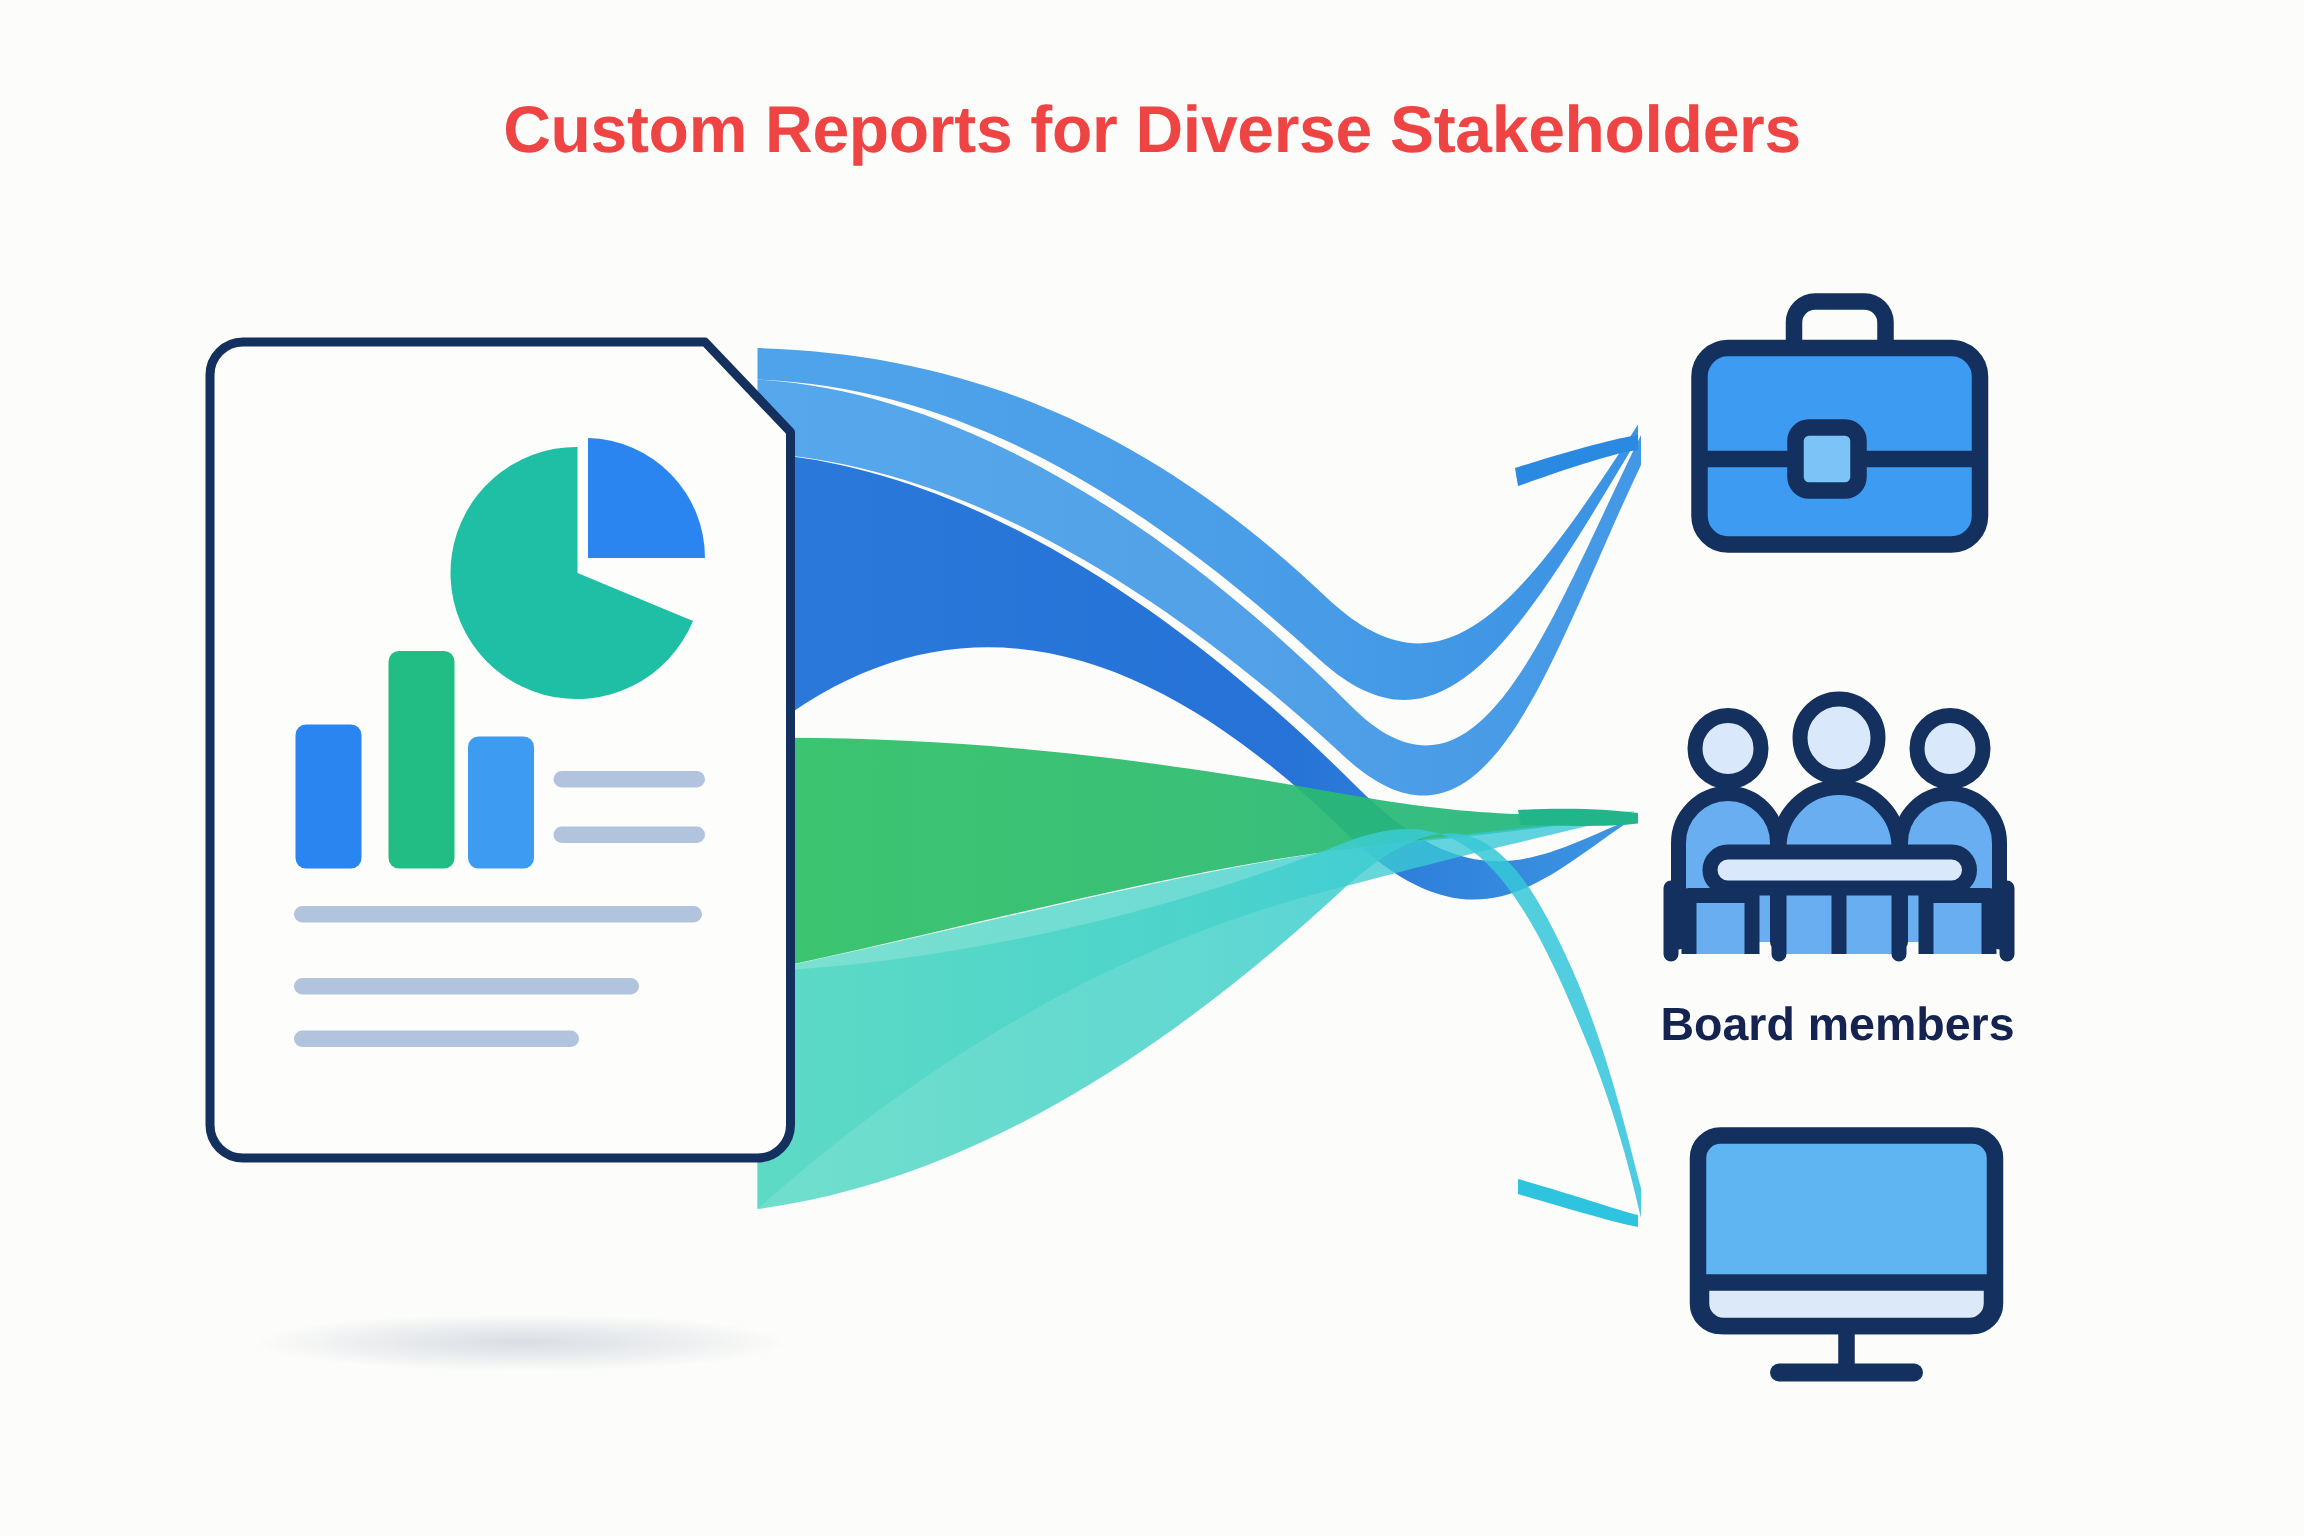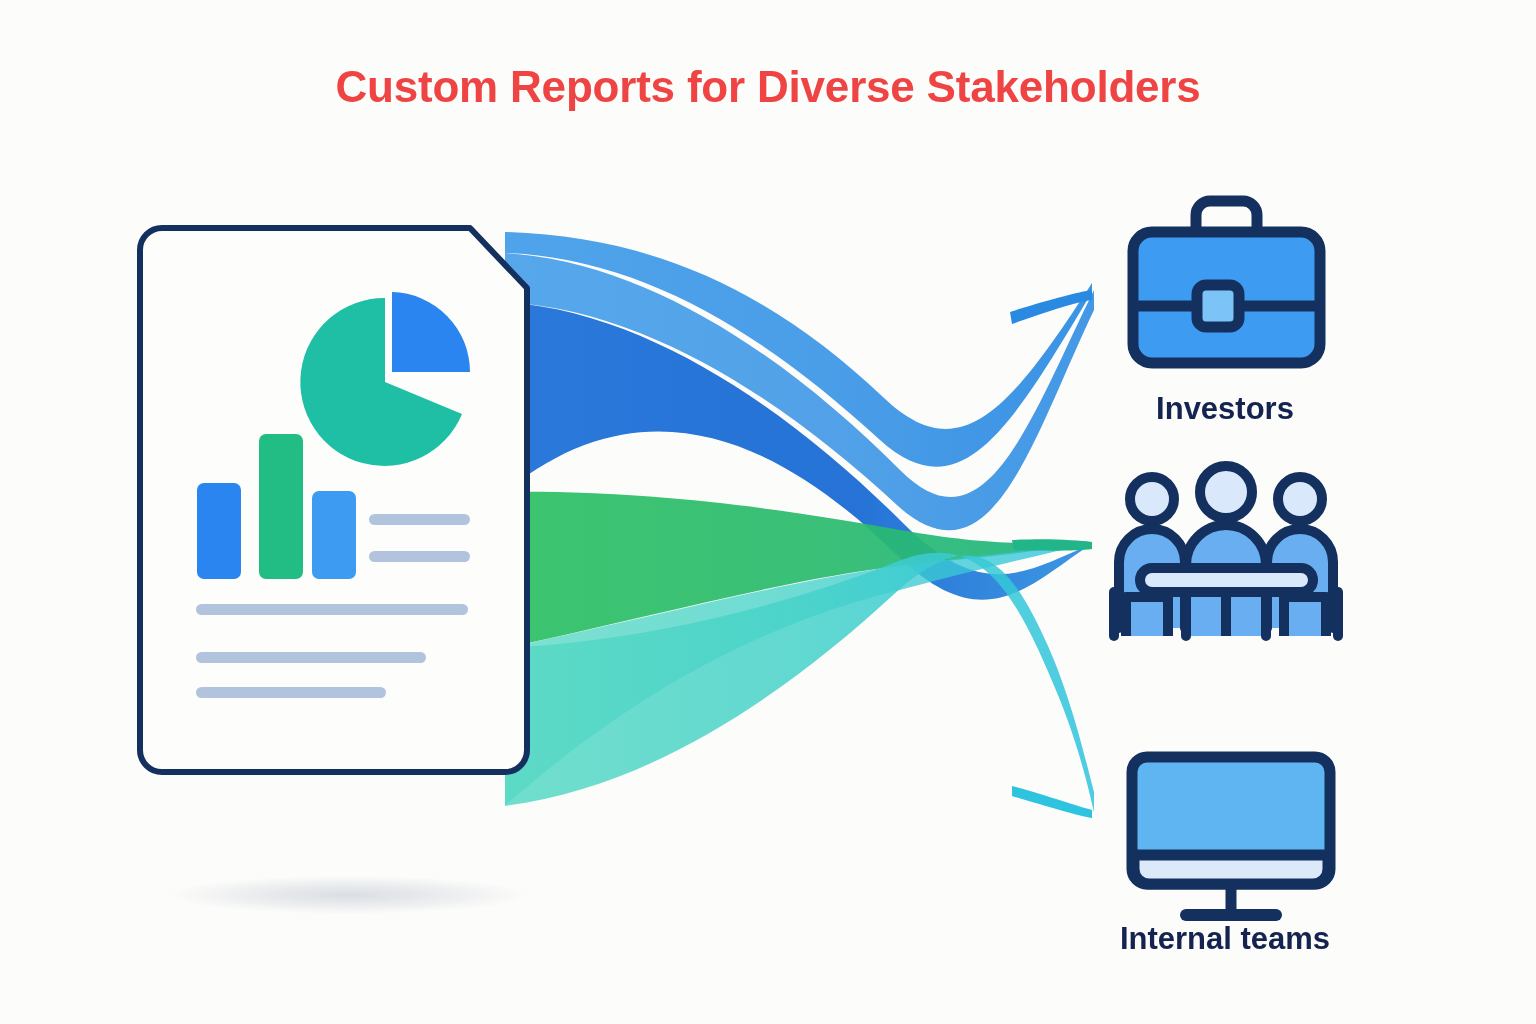--- a/index.html
+++ b/index.html
@@ -218,18 +218,17 @@
       <rect x="1132" y="757" width="198" height="127" rx="15" fill="#5fb4f2" stroke="#14305e" stroke-width="11"></rect>
       <path d="M 1134,855 L 1328,855 L 1328,869 A 15 15 0 0 1 1313,884 L 1149,884
                A 15 15 0 0 1 1134,869 Z" fill="#dce9f8" stroke="#14305e" stroke-width="11" stroke-linejoin="round"></path>
       <line x1="1231" y1="884" x2="1231" y2="910" stroke="#14305e" stroke-width="11"></line>
       <line x1="1186" y1="915" x2="1276" y2="915" stroke="#14305e" stroke-width="12" stroke-linecap="round"></line>
     </g>
   </svg>
 
   <div id="title">Custom Reports for Diverse Stakeholders</div>
 
-  <div class="stake-label" id="label-investors">Investors</div>
-
-
-  <div class="stake-label" id="label-internal">Internal teams</div>
+
+  <div class="stake-label" id="label-board">Board members</div>
+
 
 </div>
 
 </body></html>

